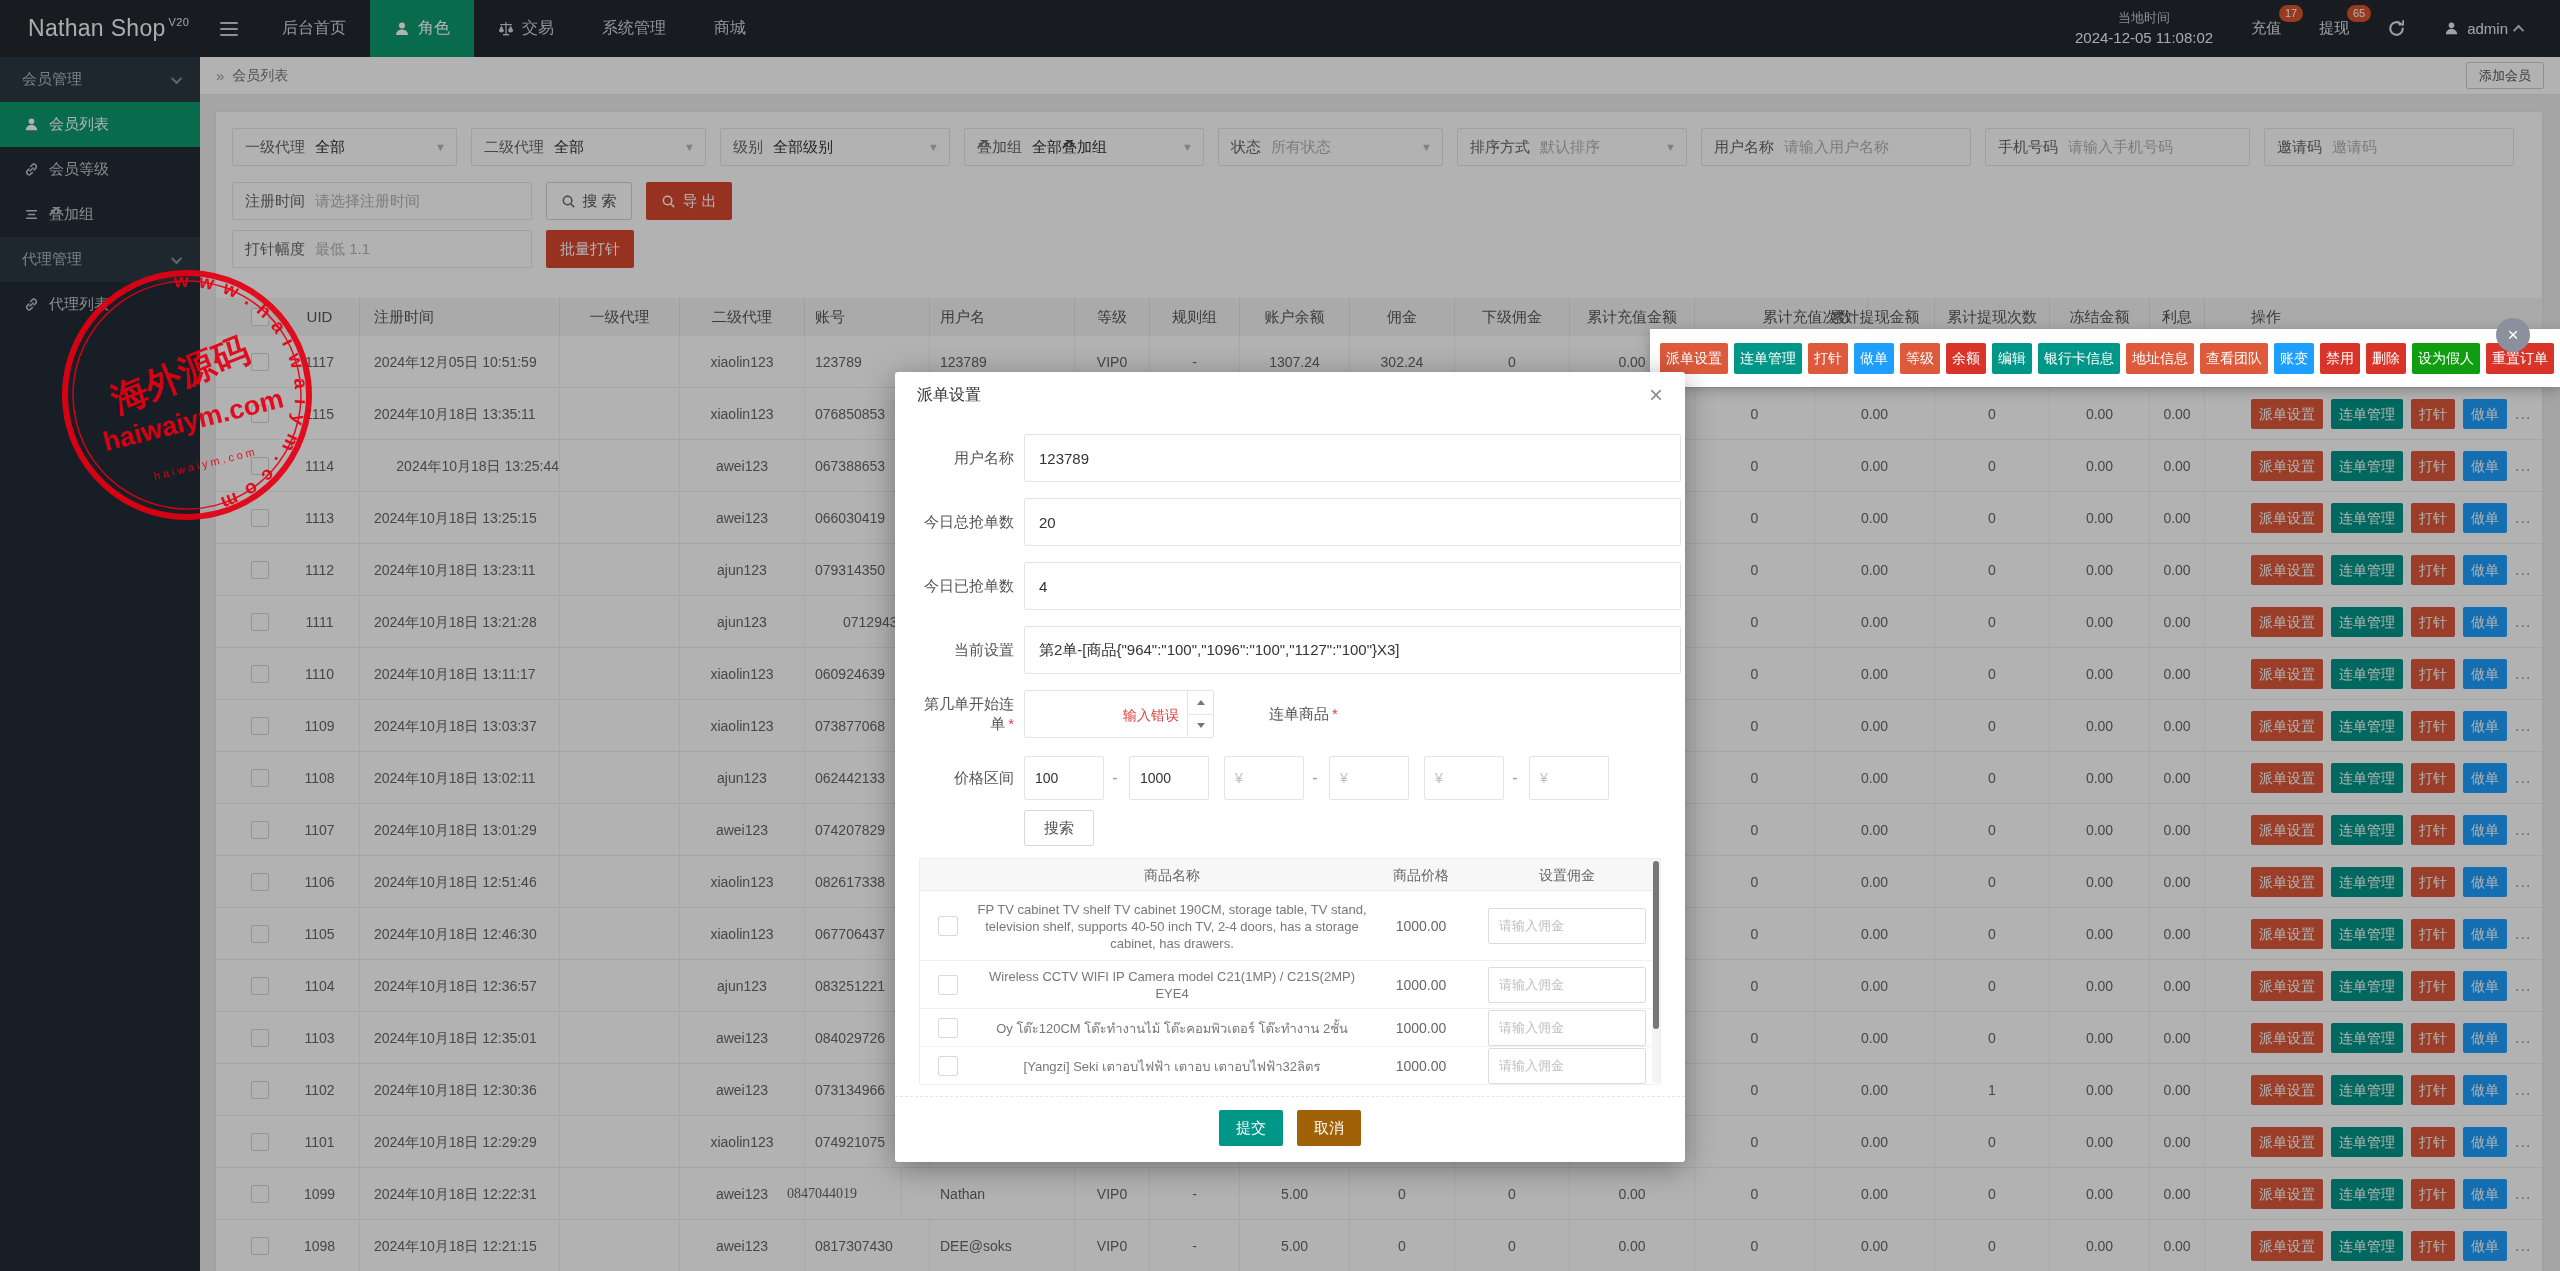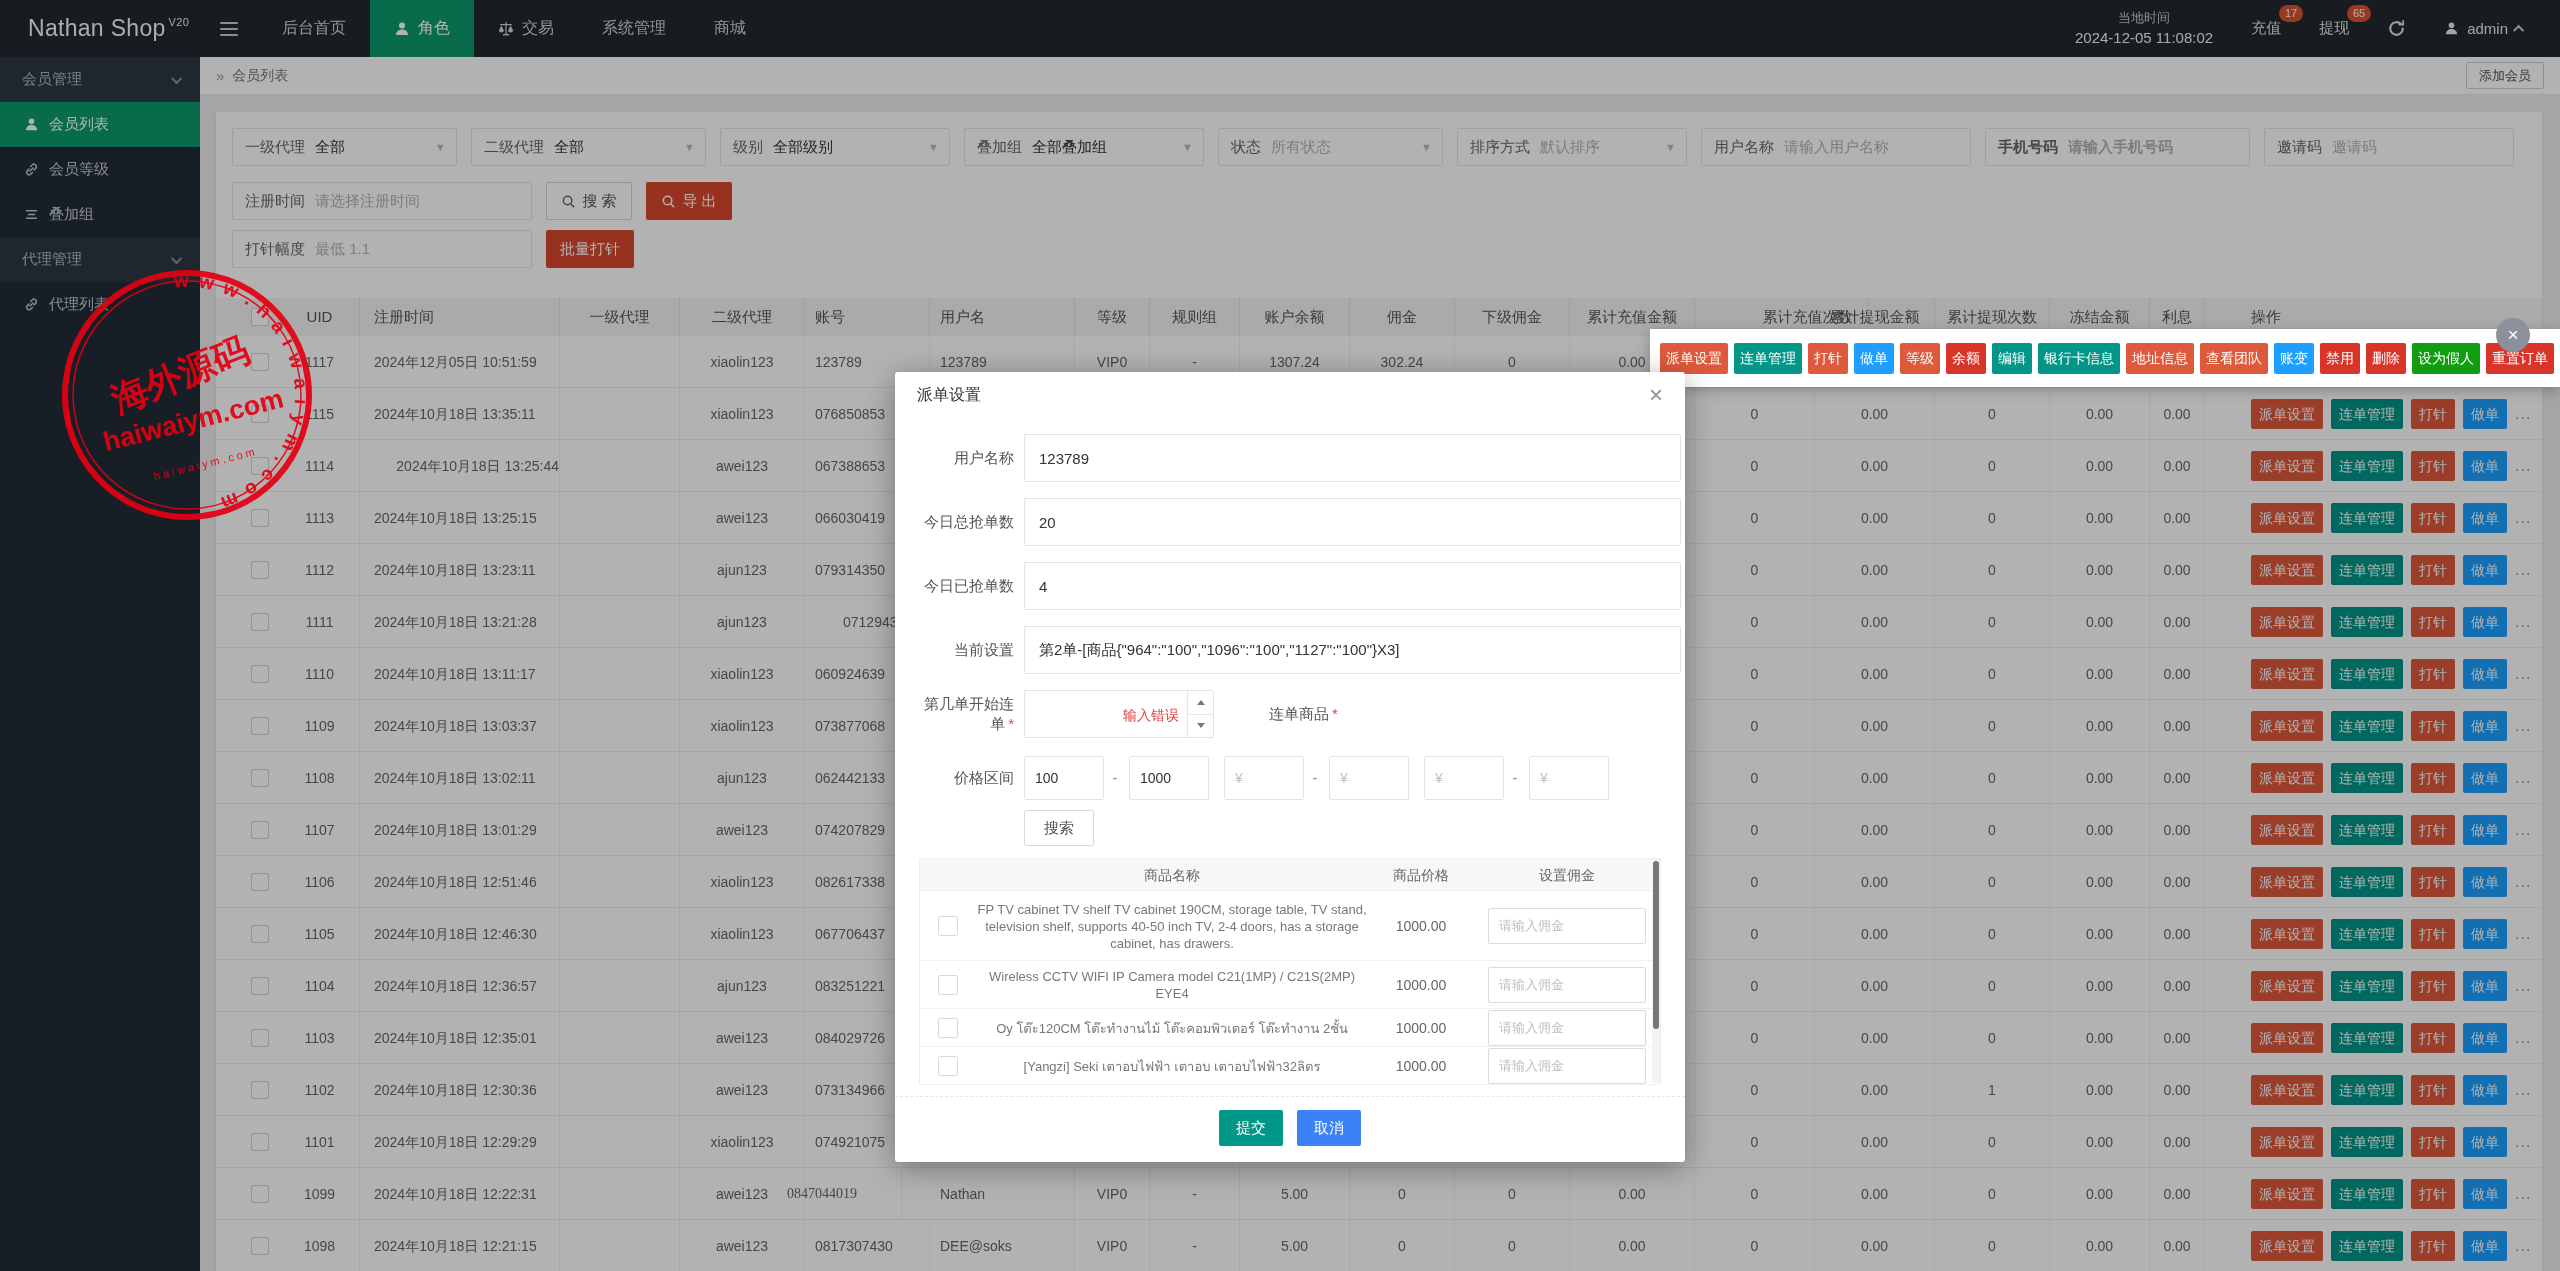--- a/index.html
+++ b/index.html
@@ -95,21 +95,21 @@
 .g-row{position:relative;border-bottom:1px solid #f1f1f1;background:#fff}
 .g-cb{position:absolute;left:18px;top:50%;margin-top:-10px;width:20px;height:20px;border:1px solid #d9d9d9;border-radius:2px;background:#fff;cursor:pointer}
 .g-name{position:absolute;left:56px;width:392px;top:50%;transform:translateY(-50%);text-align:center;font-size:13px;line-height:17px;color:#777}
 .g-price{position:absolute;left:448px;width:106px;top:50%;transform:translateY(-50%);text-align:center;font-size:14px;color:#666}
 .g-comm{position:absolute;left:568px;width:158px;height:36px;top:50%;margin-top:-18px;border:1px solid #dcdcdc;border-radius:2px;padding:0 10px;font-size:13px;color:#333;outline:none;font-family:inherit}
 .g-scroll{position:absolute;right:0;top:0;bottom:0;width:8px;background:#f4f4f4}
 .g-thumb{position:absolute;right:1px;top:2px;width:6px;height:168px;background:#777;border-radius:3px;cursor:pointer}
 .m-divider{position:absolute;left:0;right:0;top:724px;border-top:1px dashed #e6e6e6}
 .m-foot{position:absolute;left:0;right:0;top:738px;display:flex;justify-content:center;gap:14px}
 .btn-submit{width:64px;height:36px;background:#009688;color:#fff;font-size:15px}
-.btn-cancel{width:64px;height:36px;background:#3b82f6;color:#fff;font-size:15px}
+.btn-cancel{width:64px;height:36px;background:#a16207;color:#fff;font-size:15px}
 </style>
 </head>
 <body>
 
 <div class="topbar">
   <div class="logo">
     <span>Nathan Shop</span>
     <sup>V20</sup>
   </div>
   <div class="burger">
@@ -265,21 +265,21 @@
         </div>
         <div class="f-box" style="width: 230px;">
           <span class="lb">排序方式</span>
           <span class="val muted">默认排序</span>
           <span class="caret">▼</span>
         </div>
         <div class="f-box" style="width: 270px;">
           <span class="lb">用户名称</span>
           <span class="val muted">请输入用户名称</span>
         </div>
-        <div class="f-box" style="width: 265px; font-weight: bold;">
+        <div class="f-box" style="width: 265px;">
           <span class="lb">手机号码</span>
           <span class="val muted">请输入手机号码</span>
         </div>
         <div class="f-box" style="width: 250px;">
           <span class="lb">邀请码</span>
           <span class="val muted">邀请码</span>
         </div>
       </div>
     <div class="f-row f-row2">
       <div class="f-box" style="width:300px">

